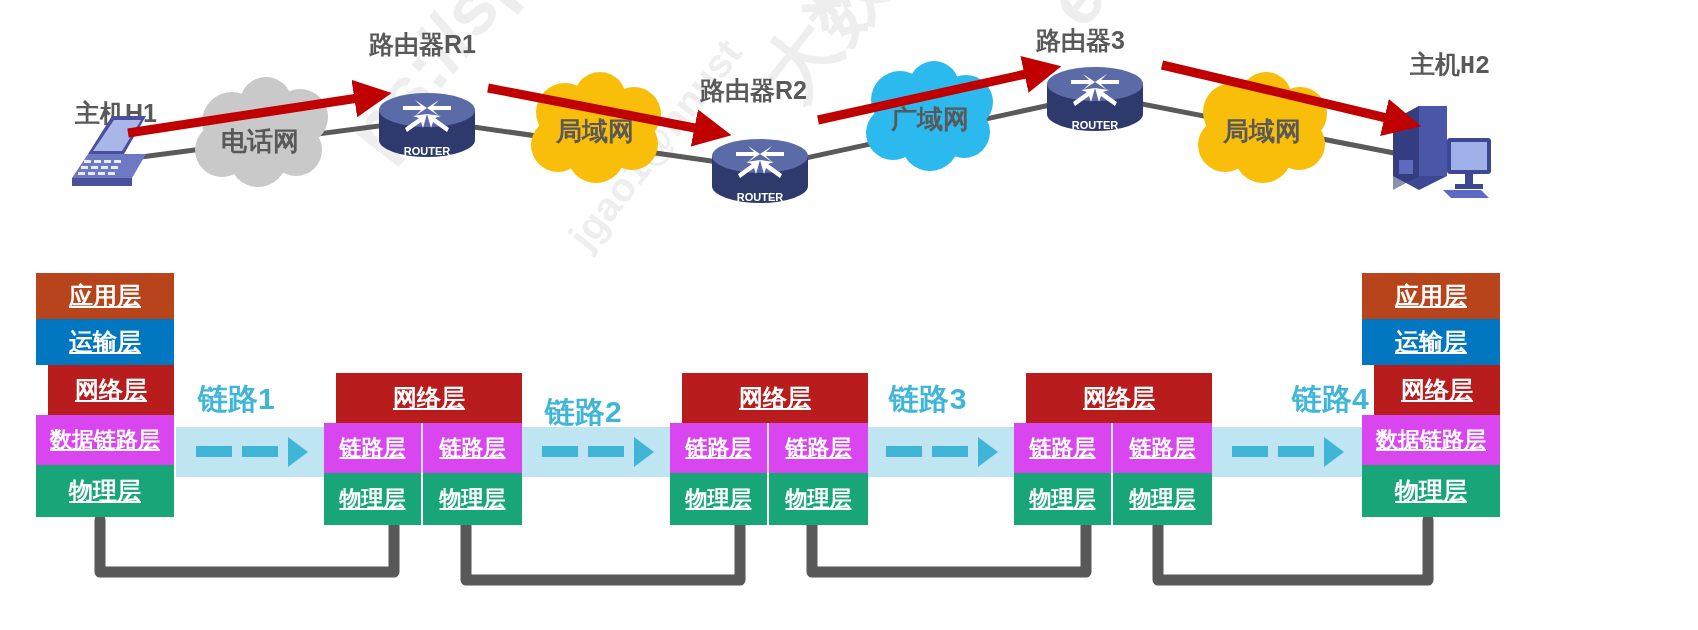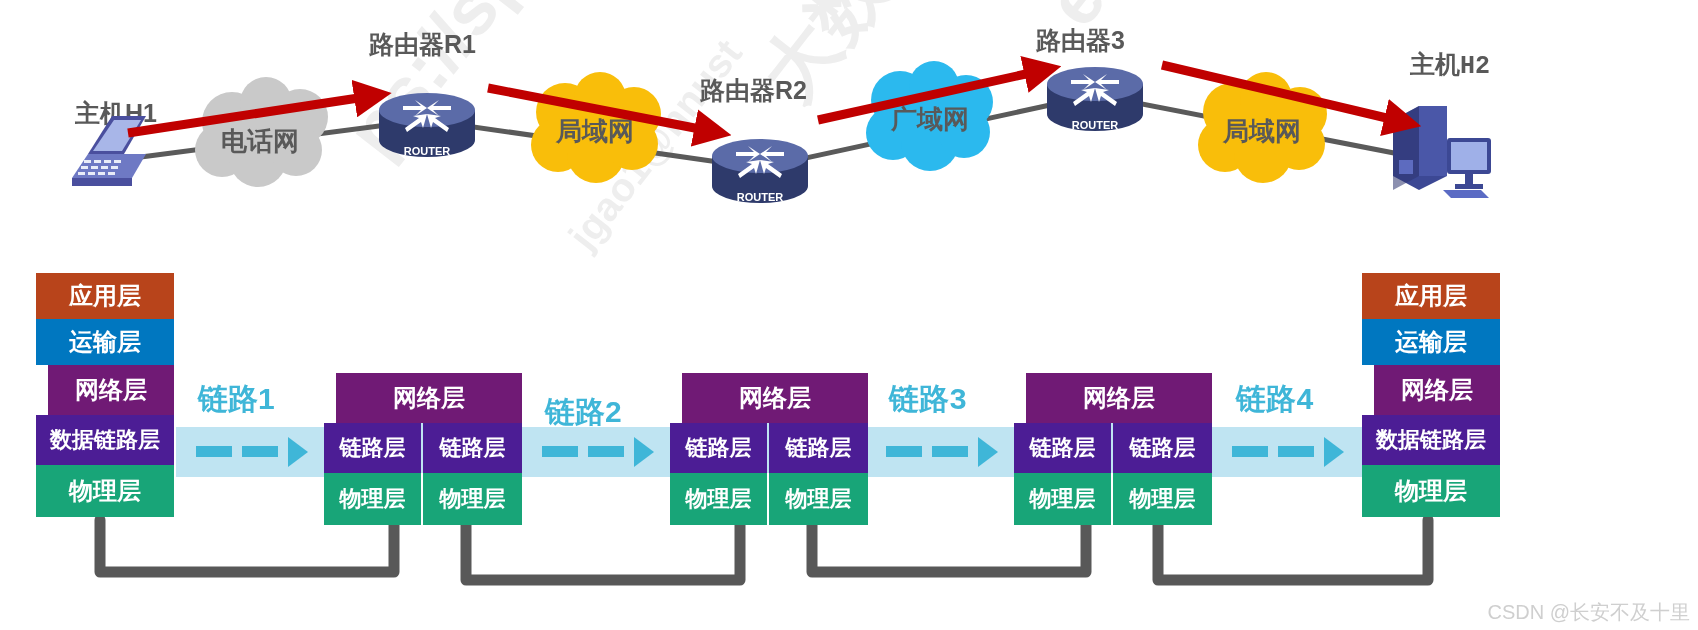--- a/index.html
+++ b/index.html
@@ -30,26 +30,26 @@
   .cloud-label{
     position:absolute;font-size:26px;font-weight:bold;color:#595959;
     white-space:nowrap;z-index:6;
   }
 
   
   .stack{position:absolute;z-index:4;}
   .cell{
     box-sizing:border-box;color:#ffffff;font-weight:bold;
     display:flex;align-items:center;justify-content:center;
-    white-space:nowrap;line-height:1;
+    white-space:nowrap;line-height:1;text-decoration:underline;
   }
   .c-app{background:#B8441B;}
   .c-tra{background:#0077C0;}
-  .c-net{background:#701a75;margin-left:12px;}
-  .c-dll{background:#4c1d95;}
+  .c-net{background:#b91c1c;margin-left:12px;}
+  .c-dll{background:#d946ef;}
   .c-phy{background:#18A578;}
 
   
   .linkband{position:absolute;background:#BFE4F2;z-index:1;}
   .linklabel{
     position:absolute;font-size:30px;font-weight:bold;color:#3FB6D8;
     white-space:nowrap;z-index:5;
   }
   .dash{position:absolute;background:#3FB6D8;height:11px;z-index:3;}
   .dartip{
@@ -232,21 +232,21 @@
   <div class="dash" style="left:932px;top:446px;width:36px;"></div>
   <div class="dartip" style="left:978px;top:437px;"></div>
 
   <div class="dash" style="left:1232px;top:446px;width:36px;"></div>
   <div class="dash" style="left:1278px;top:446px;width:36px;"></div>
   <div class="dartip" style="left:1324px;top:437px;"></div>
 
   <div class="linklabel" style="left:198px;top:379px;">链路1</div>
   <div class="linklabel" style="left:545px;top:392px;">链路2</div>
   <div class="linklabel" style="left:889px;top:379px;font-family:Liberation Mono, monospace;">链路3</div>
-  <div class="linklabel" style="left:1236px;top:379px;font-family:Liberation Mono, monospace;">链路4</div>
+  <div class="linklabel" style="left:1292px;top:379px;">链路4</div>
 
   <svg width="1698" height="630" class="cable" style="left:0;top:0;">
     <g fill="none" stroke="#585858" stroke-width="11" stroke-linecap="round" stroke-linejoin="round">
       <polyline points="100,520 100,572 394,572 394,520"></polyline>
       <polyline points="466,520 466,580 740,580 740,520"></polyline>
       <polyline points="812,520 812,572 1086,572 1086,520"></polyline>
       <polyline points="1158,520 1158,580 1428,580 1428,520"></polyline>
     </g>
   </svg>
 
@@ -295,15 +295,14 @@
   </div>
 
   <div class="stack" style="left:1362px;top:273px;width:138px;">
     <div class="cell c-app" style="height:46px;font-size:24px;">应用层</div>
     <div class="cell c-tra" style="height:46px;font-size:24px;">运输层</div>
     <div class="cell c-net" style="height:50px;font-size:24px;">网络层</div>
     <div class="cell c-dll" style="height:50px;font-size:22px;">数据链路层</div>
     <div class="cell c-phy" style="height:52px;font-size:24px;">物理层</div>
   </div>
 
-  <div class="credit">CSDN @长安不及十里</div>
 
 </div>
 
 </body></html>

